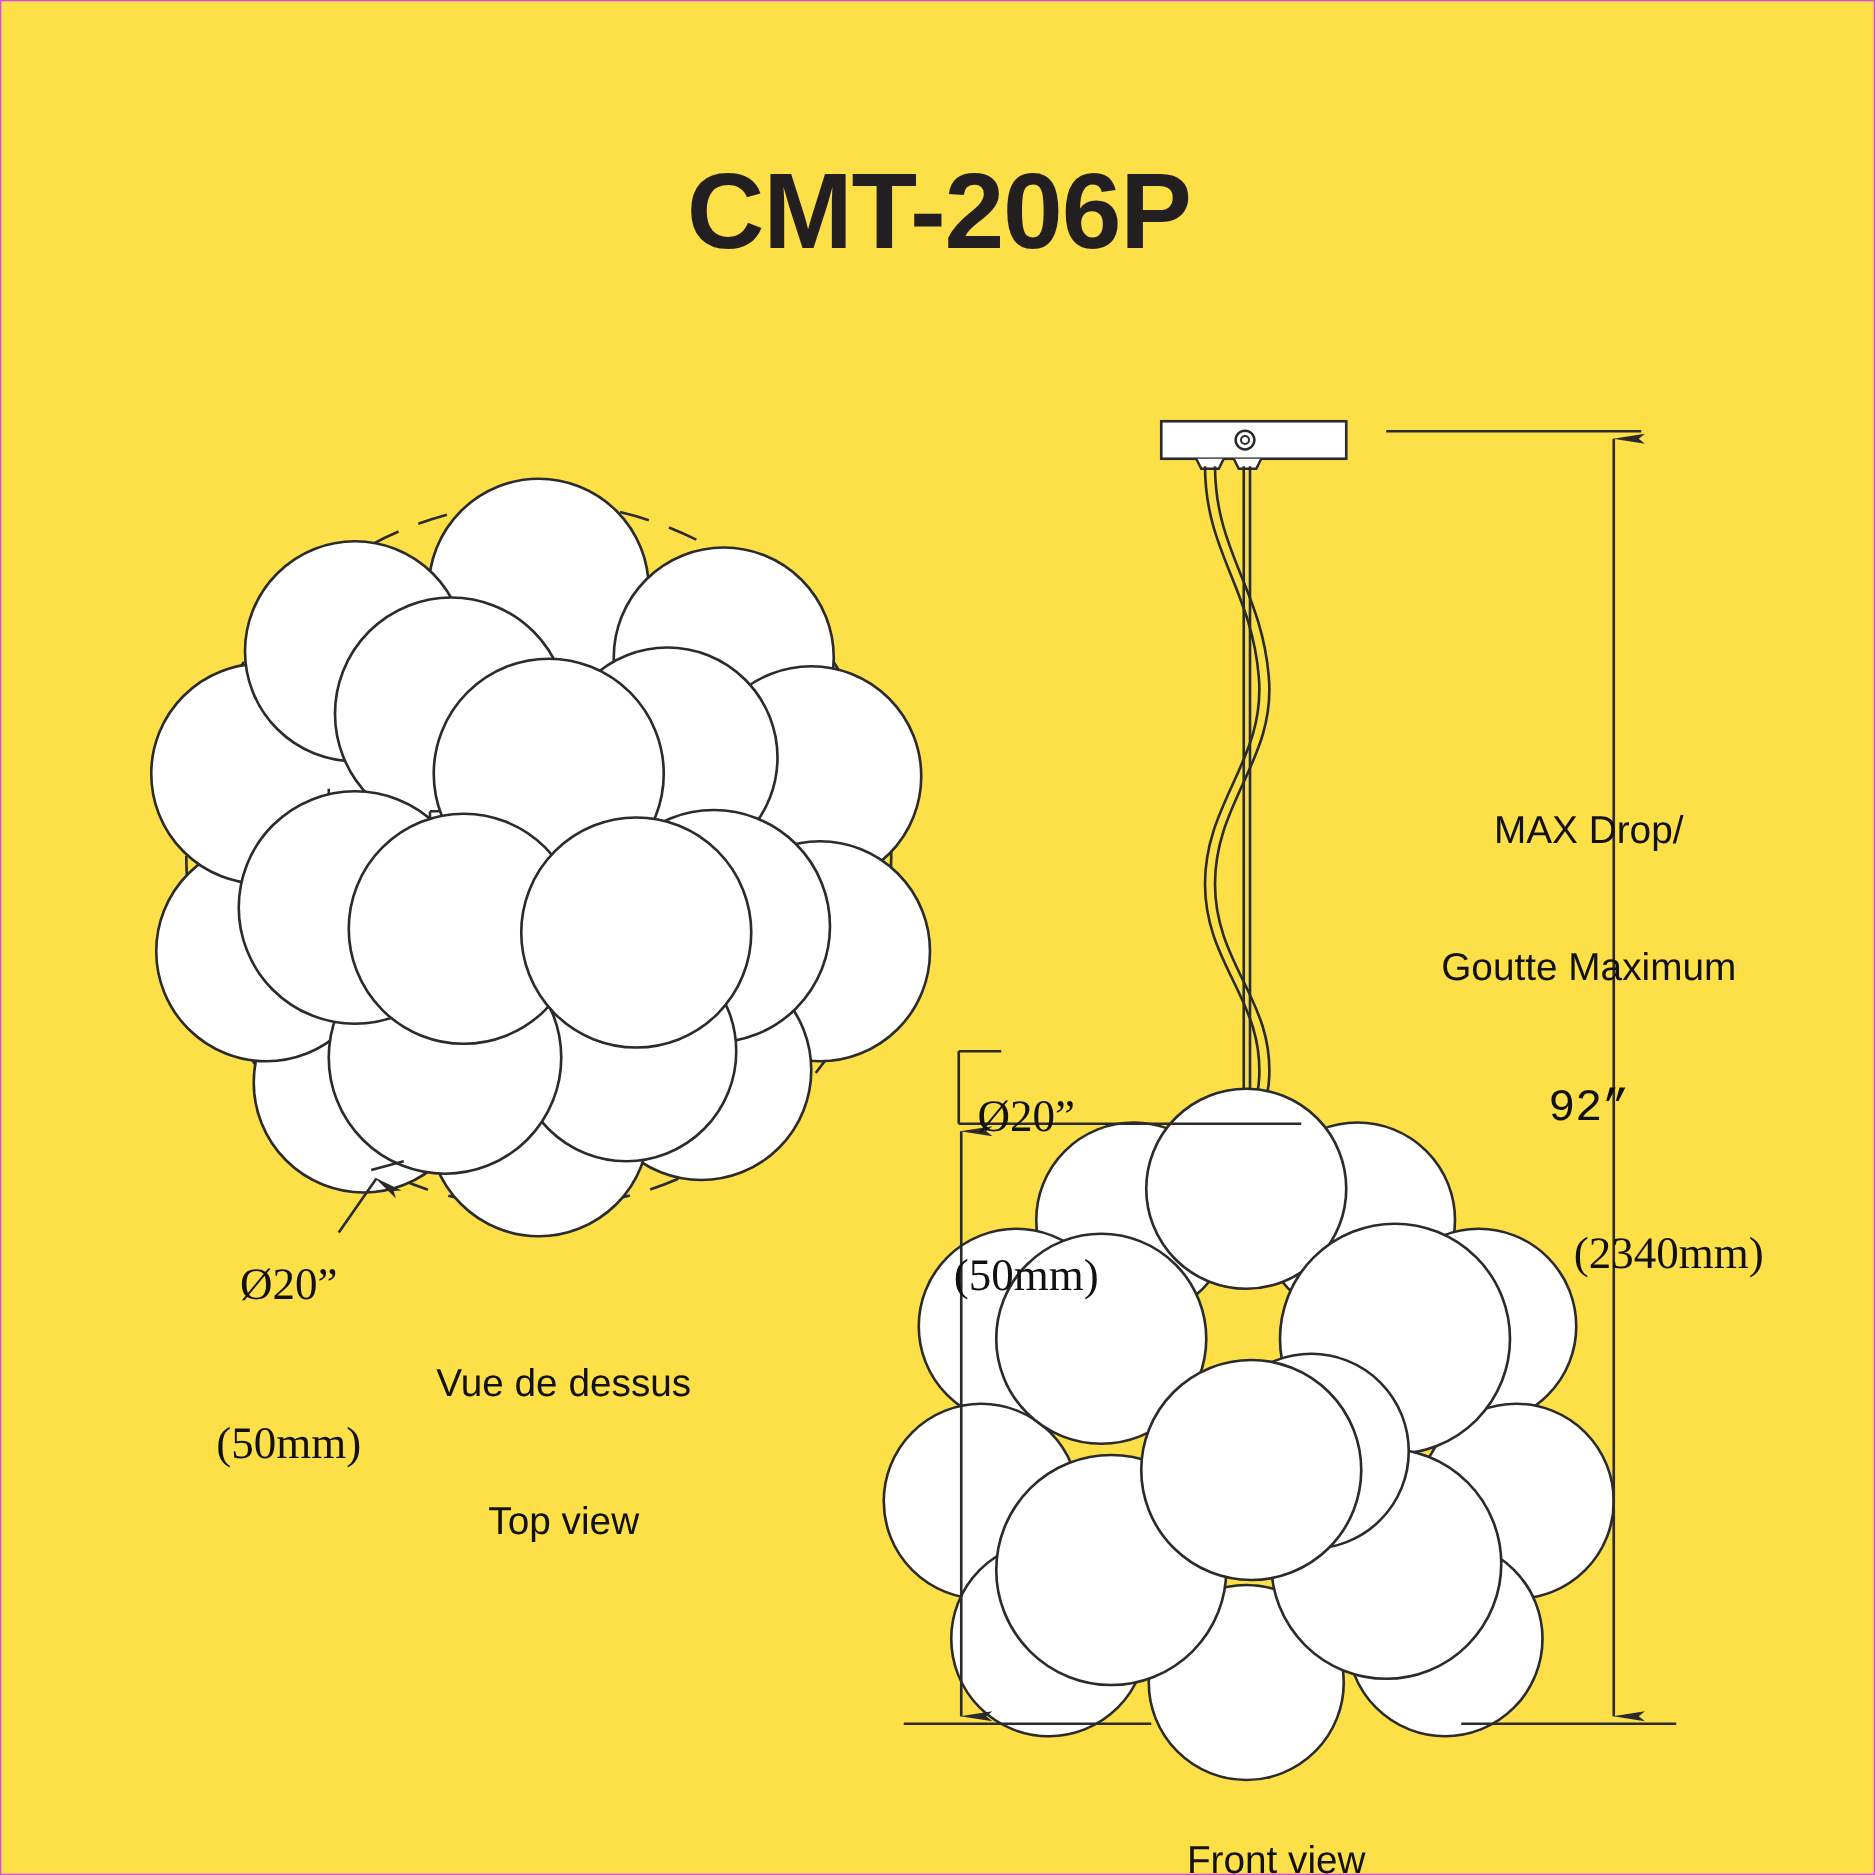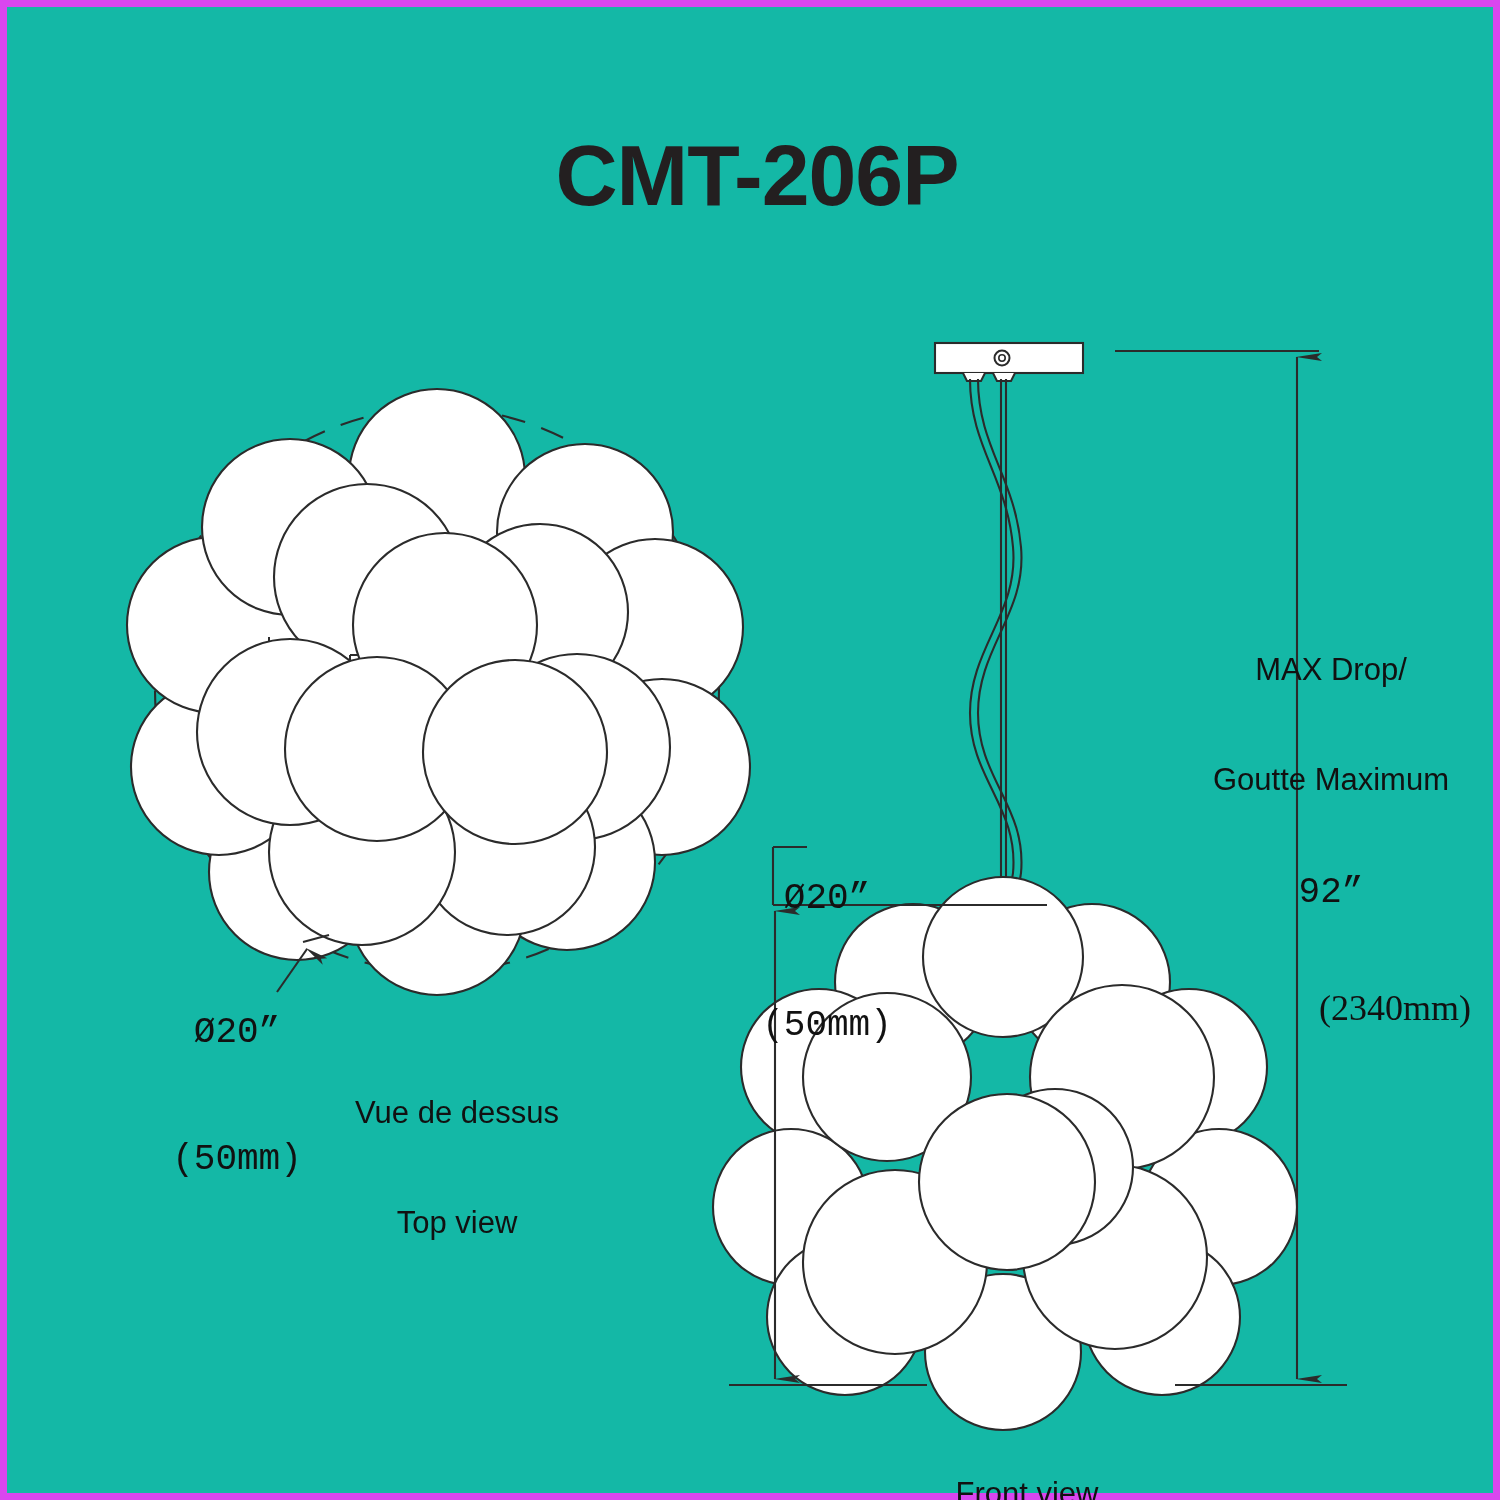--- a/index.html
+++ b/index.html
@@ -11,23 +11,23 @@
     width: 1500px;
     height: 1500px;
     font-family: "Liberation Sans", sans-serif;
     color: #1a1a1a;
     overflow: hidden;
   }
   #sheet {
     position: relative;
     width: 1500px;
     height: 1500px;
-    background: #14b8a6;
+    background: #fde047;
     box-sizing: border-box;
-    border: 7px solid #d946ef;
+    border: 1px solid #d946ef;
   }
   #drawing {
     position: absolute;
     left: 0;
     top: 0;
     width: 1500px;
     height: 1500px;
   }
   .txt {
     position: absolute;
@@ -45,28 +45,28 @@
     color: #231f20;
   }
   .sans-label {
     font-family: "Liberation Sans", sans-serif;
     font-size: 31px;
     font-weight: 400;
     color: #111111;
     text-align: center;
   }
   .serif-dim {
-    font-family: Liberation Mono, monospace;
+    font-family: Liberation Serif, serif;
     font-size: 36px;
     font-weight: 400;
     color: #111111;
     text-align: center;
   }
   #maxdrop-label {
-    left: 1184px;
+    left: 1130px;
     top: 572px;
     width: 280px;
   }
   #maxdrop-line1 { display:block; }
   #maxdrop-line2 { display:block; }
   #maxdrop-num {
     display:block;
     font-family: Liberation Mono, monospace;
     font-size: 36px;
   }

